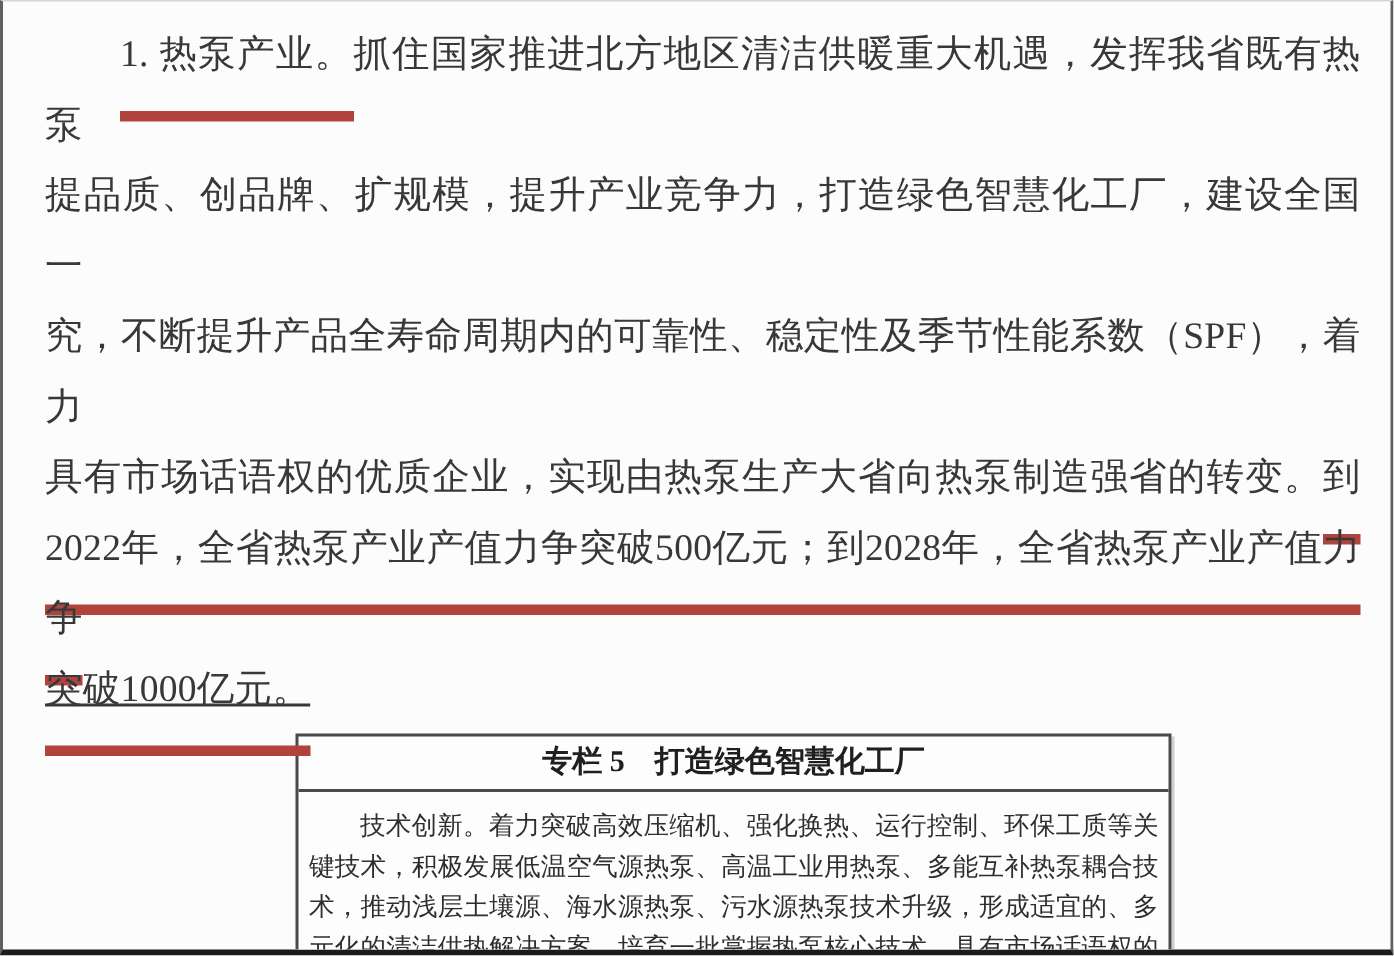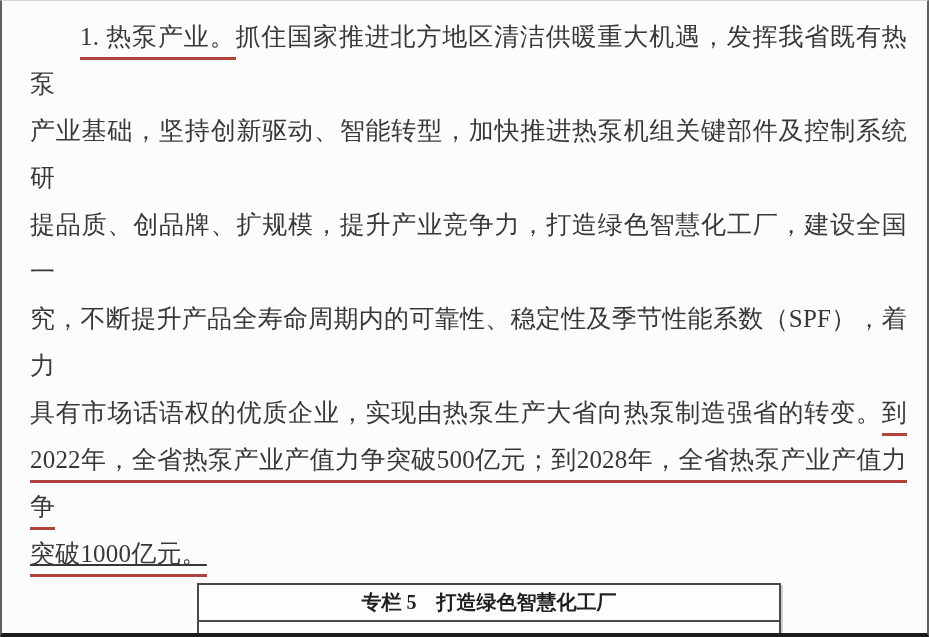--- a/index.html
+++ b/index.html
@@ -32,22 +32,22 @@
     white-space: nowrap;
     color: #383838;
   }
   .para .line.just {
     white-space: normal;
     text-align: justify;
     text-align-last: justify;
   }
   .para .line.indent { text-indent: 2em; }
   .red-underline {
-    border-bottom: 3px solid #b91c1c;
-    padding-bottom: 7px;
+    border-bottom: 7px solid #b91c1c;
+    padding-bottom: 24px;
     box-decoration-break: clone;
     -webkit-box-decoration-break: clone;
   }
   
   .panel {
     margin-left: 167px;
     margin-top: 6px;
     width: 584px;
     border: 2px solid #4a4a4a;
     background: #fdfdfd;
@@ -76,21 +76,20 @@
   }
 </style>
 </head>
 <body>
 
 <div class="page">
   <div class="content">
 
     <div class="para">
         <div class="line just indent"><span class="red-underline" style="border-bottom-color: rgb(176, 68, 60);">1. 热泵产业。</span><span>抓住国家推进北方地区清洁供暖重大机遇，发挥我省既有热泵</span></div>
-        <div class="line just"><span>产业基础，坚持创新驱动、智能转型，加快推进热泵机组关键部件及控制系统研</span></div>
         <div class="line just"><span>提品质、创品牌、扩规模，提升产业竞争力，打造绿色智慧化工厂，建设全国一</span></div>
         <div class="line just"><span>究，不断提升产品全寿命周期内的可靠性、稳定性及季节性能系数（SPF），着力</span></div>
         <div class="line just"><span>具有市场话语权的优质企业，实现由热泵生产大省向热泵制造强省的转变。</span><span class="red-underline" style="border-bottom-color: rgb(176, 68, 60);">到</span></div>
         <div class="line just"><span class="red-underline" style="border-bottom-color: rgb(176, 68, 60);">2022年，全省热泵产业产值力争突破500亿元；到2028年，全省热泵产业产值力争</span></div>
         <div class="line"><span class="red-underline" style="border-bottom-color: rgb(176, 68, 60); text-decoration: underline;">突破1000亿元。</span></div>
       </div>
 
     <div class="panel">
       <div class="panel-title-row">
         <span class="panel-label">专栏 5</span><span>打造绿色智慧化工厂</span>

